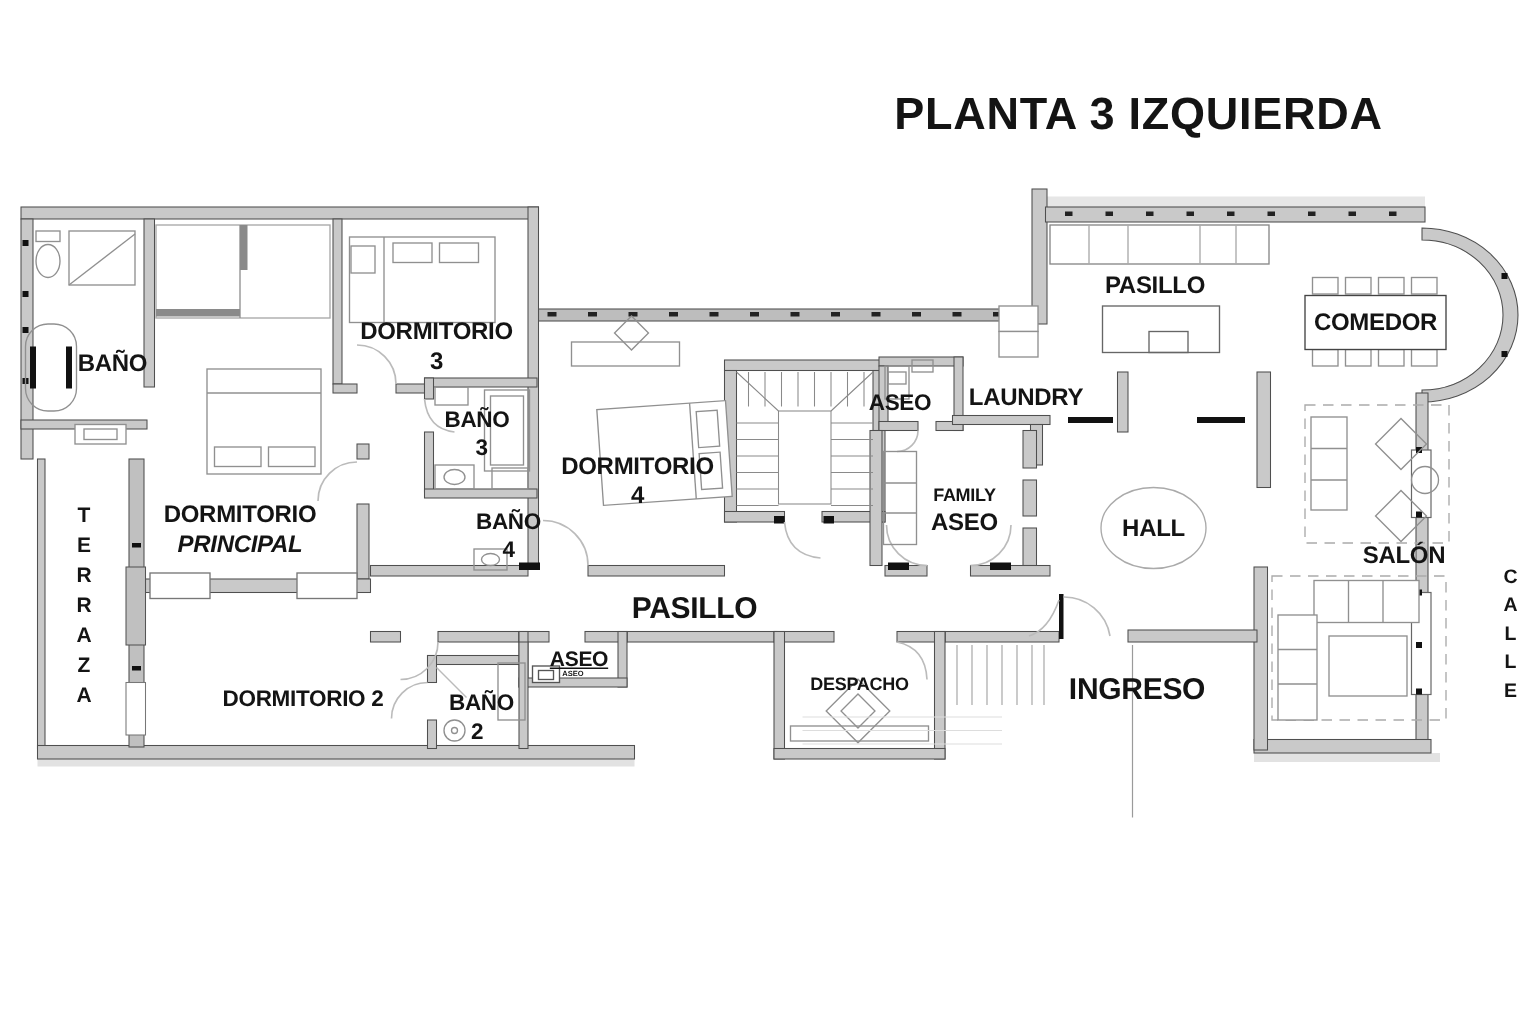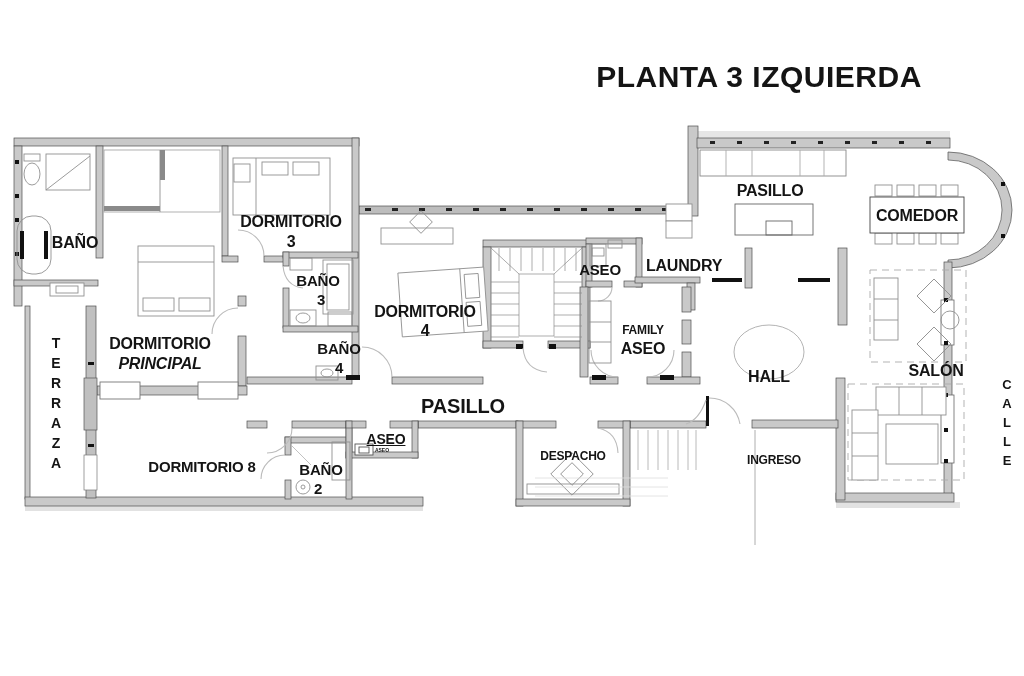--- a/index.html
+++ b/index.html
@@ -322,32 +322,32 @@
 
   <div class="lbl" style="left:600px;top:269px;font-size:15px;">ASEO</div>
   <div class="lbl" style="left:684px;top:266px;font-size:16px;">LAUNDRY</div>
 
   <div class="lbl" style="left:770px;top:191px;font-size:16px;">PASILLO</div>
   <div class="lbl" style="left:917px;top:216px;font-size:16px;">COMEDOR</div>
 
   <div class="lbl" style="left:643px;top:330px;font-size:12px;">FAMILY</div>
   <div class="lbl" style="left:643px;top:349px;font-size:16px;">ASEO</div>
 
-  <div class="lbl" style="left:769px;top:353px;font-size:16px;margin-top:24px;">HALL</div>
+  <div class="lbl" style="left:769px;top:353px;font-size:16px;">HALL</div>
   <div class="lbl" style="left:936px;top:371px;font-size:16px;">SALÓN</div>
 
   <div class="lbl vlbl" style="left:56px;top:405px;font-size:14px;">TERRAZA</div>
   <div class="lbl vlbl" style="left:1007px;top:424px;font-size:13px;">CALLE</div>
 
   <div class="lbl" style="left:463px;top:406px;font-size:20px;">PASILLO</div>
 
   <div class="lbl u" style="left:386px;top:439px;font-size:14px;">ASEO</div>
   <div class="lbl" style="left:382px;top:450px;font-size:5px;letter-spacing:0;">ASEO</div>
 
-  <div class="lbl" style="left:202px;top:466px;font-size:15px;">DORMITORIO 8</div>
+  <div class="lbl" style="left:202px;top:466px;font-size:15px;">DORMITORIO 2</div>
 
   <div class="lbl" style="left:321px;top:469px;font-size:15px;">BAÑO</div>
   <div class="lbl" style="left:318px;top:488px;font-size:15px;">2</div>
 
   <div class="lbl" style="left:573px;top:456px;font-size:12px;">DESPACHO</div>
-  <div class="lbl" style="left:758px;top:460px;font-size:12px;margin-left:16px;">INGRESO</div>
+  <div class="lbl" style="left:758px;top:460px;font-size:20px;">INGRESO</div>
 
 </div>
 
 </body></html>

